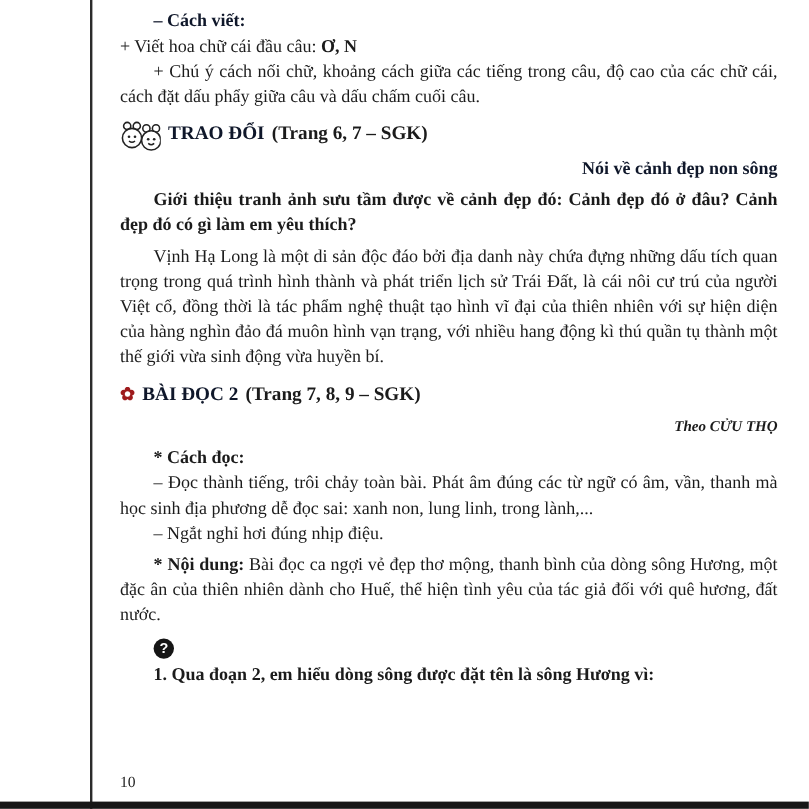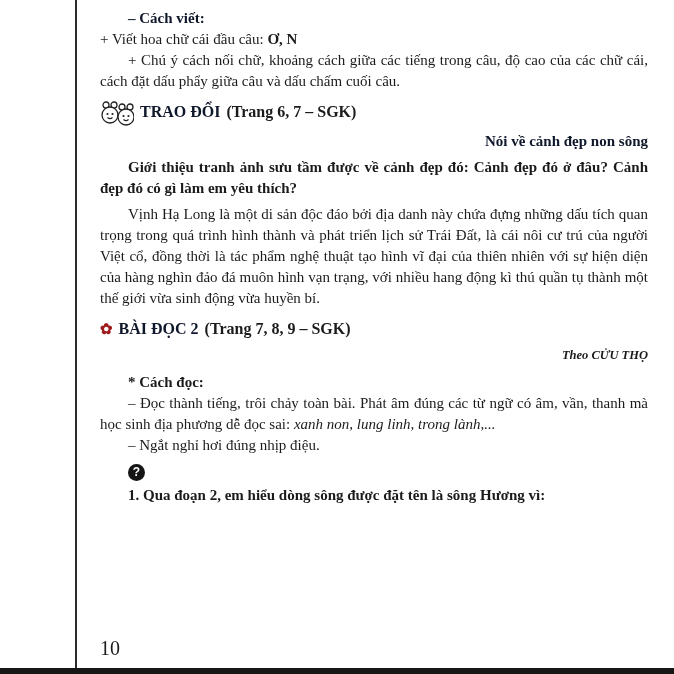--- a/index.html
+++ b/index.html
@@ -31,21 +31,21 @@
     width: 548px;
   }
   p {
     margin: 0;
     font-size: 15px;
     line-height: 21px;
     text-align: justify;
   }
   .indent { text-indent: 28px; }
   .bold { font-weight: bold; }
-  .italic { font-style: italic; }
+  .italic { }
   .red { color: #0f172a; }
   .center { text-align: right; }
   .heading-row {
     display: flex;
     align-items: flex-start;
     gap: 6px;
     margin: 8px 0 4px 0;
     font-size: 16px;
     font-weight: bold;
     line-height: 24px;
@@ -85,21 +85,21 @@
   .author {
     font-weight: bold;
     font-size: 12.5px;
     margin-bottom: 6px;
     font-style: italic;
   }
   .gap-s { margin-top: 5px; }
   .page-number {
     position: absolute;
     left: 100px; bottom: 14px;
-    font-size: 20px;
+    font-size: 13px;
   }
 </style>
 </head>
 <body>
 
 <div class="page-edge-left"></div>
 
 <div class="content">
 
   <p class="bold red indent">– Cách viết:</p>
@@ -139,20 +139,21 @@
     <span class="red">BÀI ĐỌC 2</span>
     <span>(Trang 7, 8, 9 – SGK)</span>
   </div>
 
   <p class="center author">Theo CỬU THỌ</p>
 
   <p class="bold indent gap-s">* Cách đọc:</p>
   <p class="indent"><span>– Đọc thành tiếng, trôi chảy toàn bài. Phát âm đúng các từ ngữ có âm, vần, thanh mà học sinh địa phương dễ đọc sai: </span><span class="italic">xanh non, lung linh, trong lành,...</span></p>
   <p class="indent">– Ngắt nghỉ hơi đúng nhịp điệu.</p>
 
+  <p class="indent gap-s"><span class="bold">* Nội dung:</span><span> Bài đọc ca ngợi vẻ đẹp thơ mộng, thanh bình của dòng sông Hương, một đặc ân của thiên nhiên dành cho Huế, thể hiện tình yêu của tác giả đối với quê hương, đất nước.</span></p>
 
   <div class="heading-row inset">
     <span class="q-circle-icon">?</span>
   </div>
 
   <p class="bold indent">1. Qua đoạn 2, em hiểu dòng sông được đặt tên là sông Hương vì:</p>
 
 </div>
 
 <div class="page-number">10</div>

